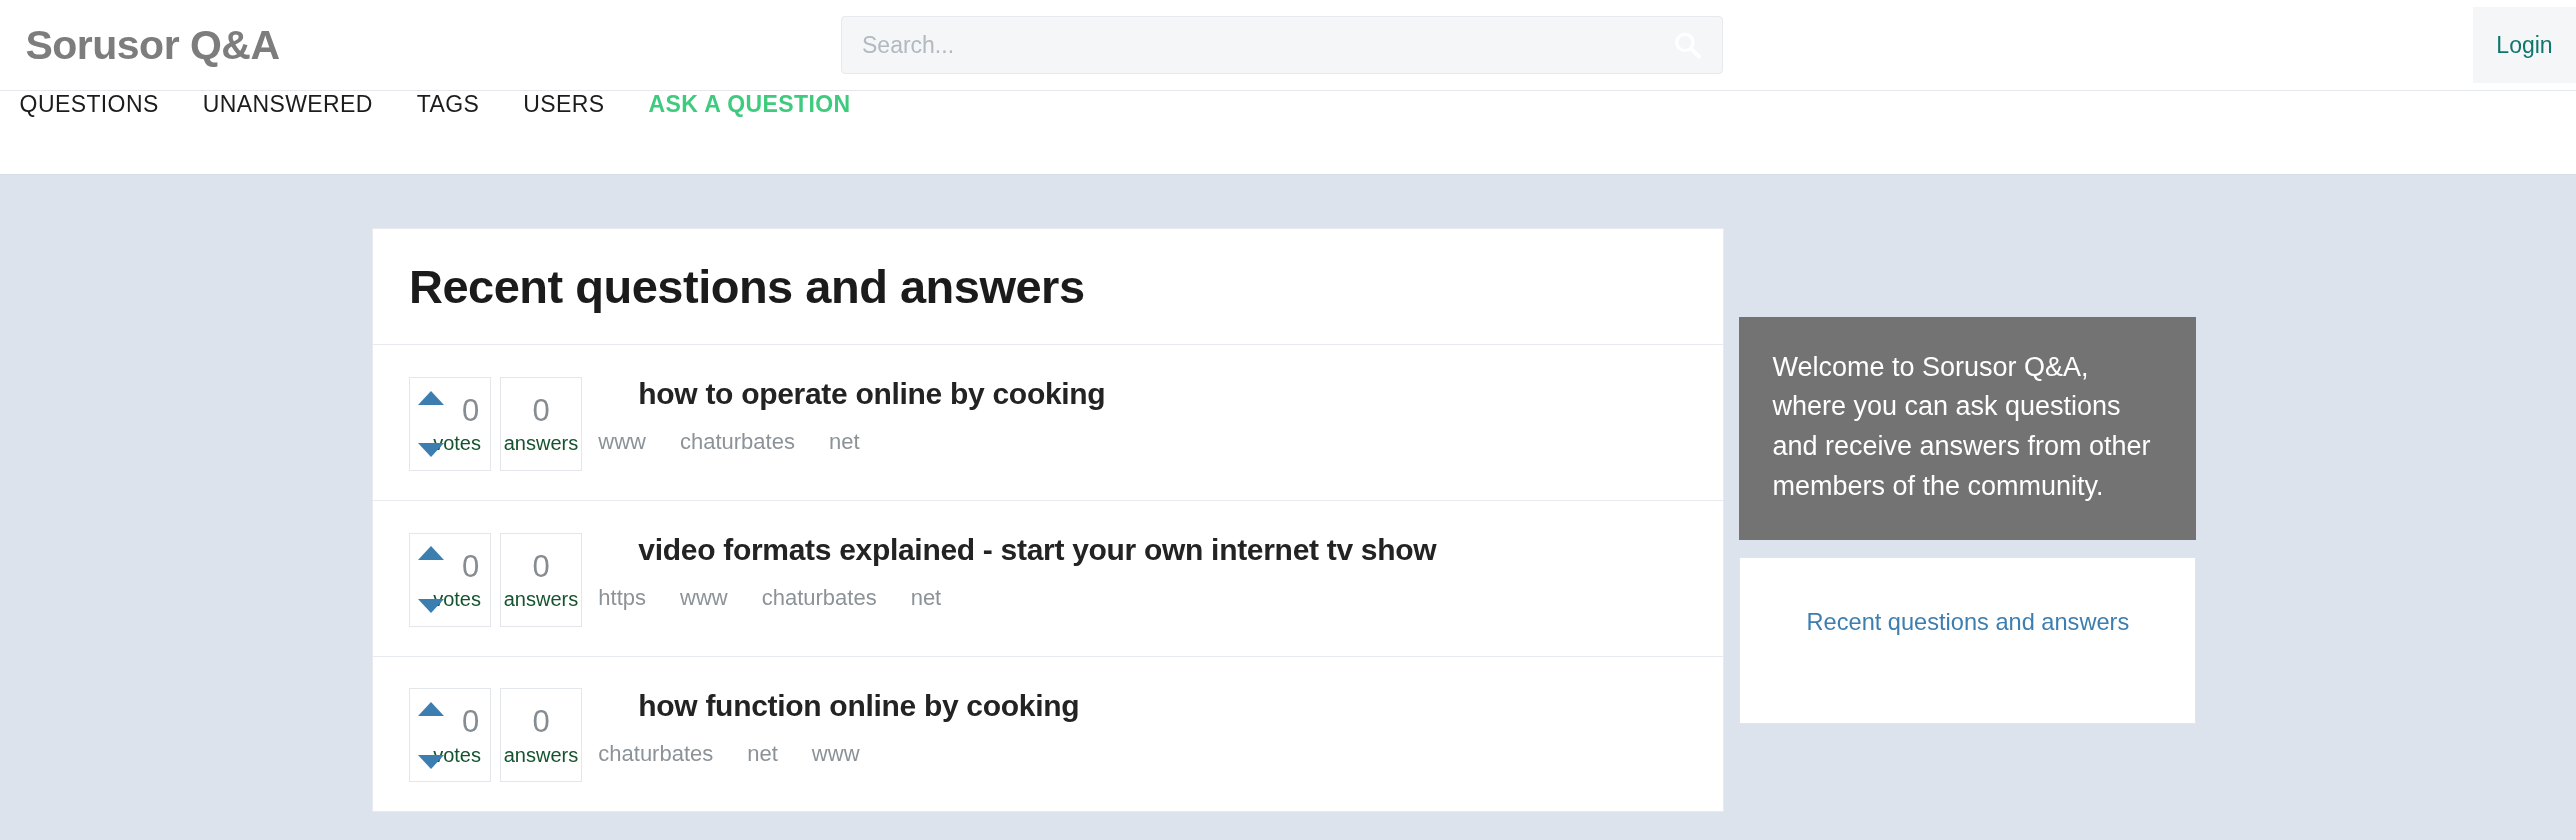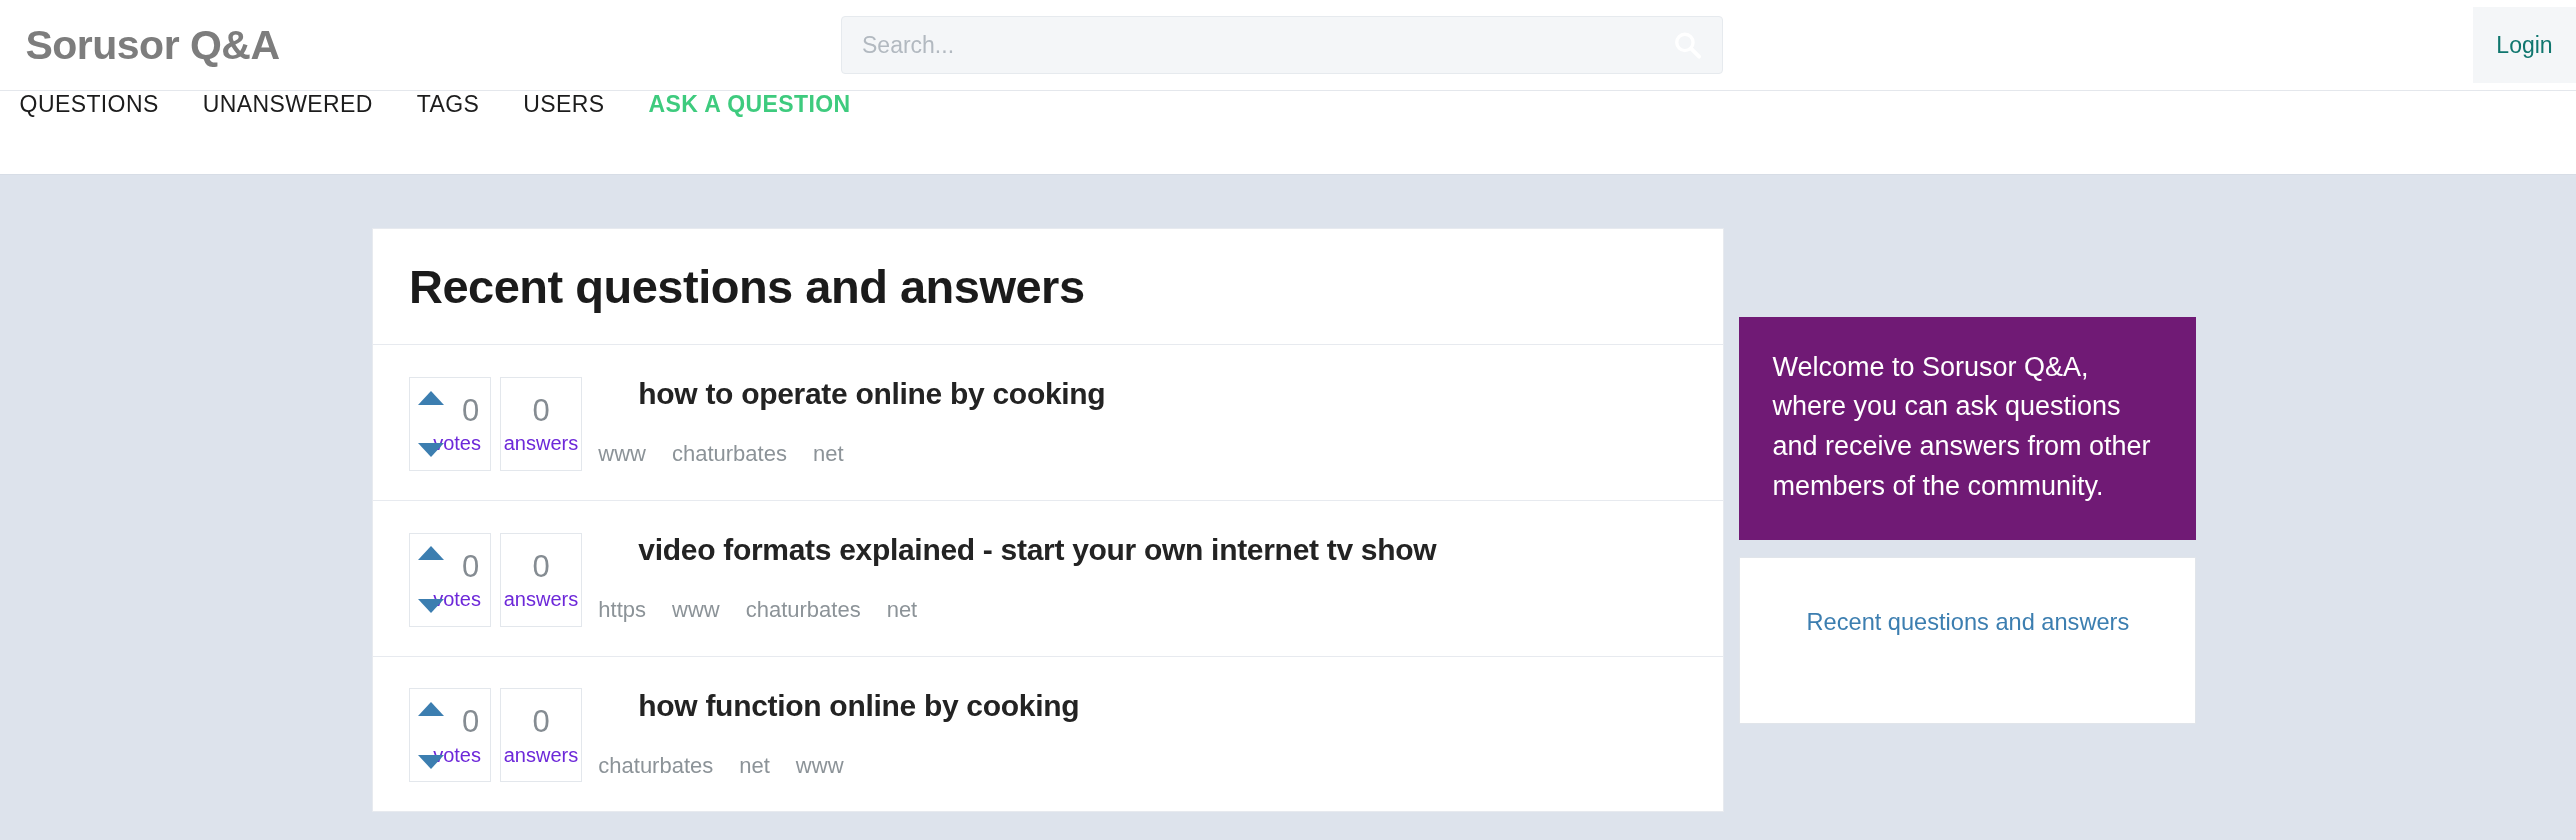--- a/index.html
+++ b/index.html
@@ -191,21 +191,21 @@
   .arrow-down { border-top: 14.5px solid #3c7eb0; }
 
   .count-num {
     font-size: 31px;
     color: #858c92;
     line-height: 1;
     margin-bottom: 7.3px;
   }
   .count-label {
     font-size: 20px;
-    color: #6d28d9;
+    color: #14532d;
     line-height: 1;
   }
   .vote-box .count-num { margin-right: 1.8px; }
   .vote-box .count-label { margin-right: 0; }
 
   .q-body {
     margin-left: 16.3px;
     padding-top: 1.8px;
   }
 
@@ -214,40 +214,40 @@
     font-weight: 700;
     color: #232323;
     line-height: 1.2;
     letter-spacing: -0.3px;
     text-decoration: none;
     display: inline-block;
     margin-left: 40px;
   }
 
   .q-tags {
-    margin-top: 29px;
-    display: flex;
-    gap: 26px;
+    margin-top: 17px;
+    display: flex;
+    gap: 34px;
   }
   .q-tag {
     font-size: 22px;
     color: #8c9398;
     cursor: pointer;
     text-decoration: none;
   }
 
   
   .side-col {
     margin-left: 15.4px;
     width: 457px;
     flex-shrink: 0;
   }
 
   .welcome-box {
-    background: #701a75;
+    background: #737373;
     color: #ffffff;
     padding: 31px 33px 34px 33px;
     font-size: 27px;
     line-height: 1.47;
   }
 
   .side-panel {
     margin-top: 16.3px;
     background: #ffffff;
     border: 0.9px solid #e1e5ea;

